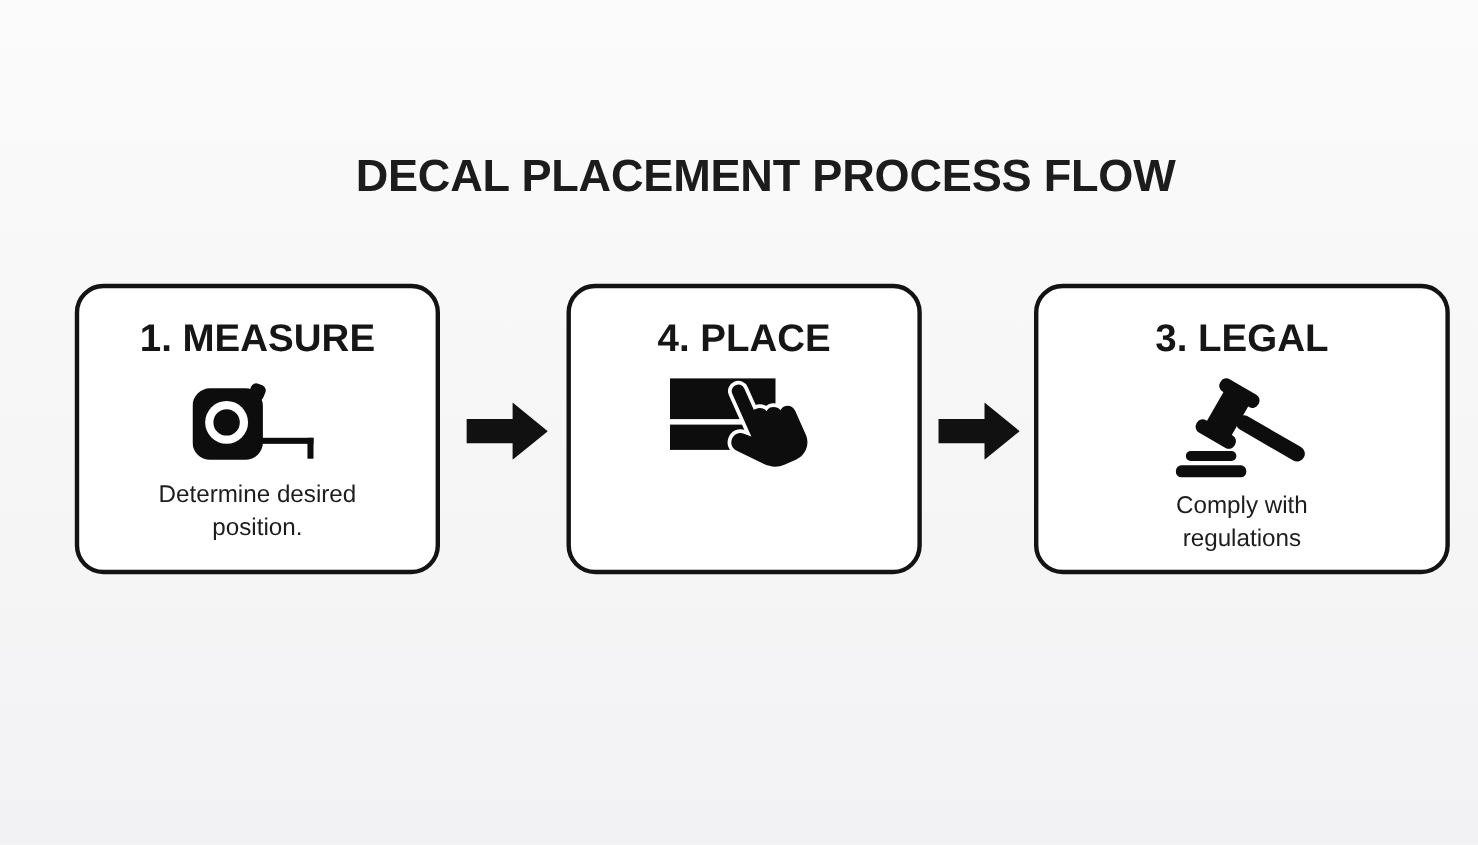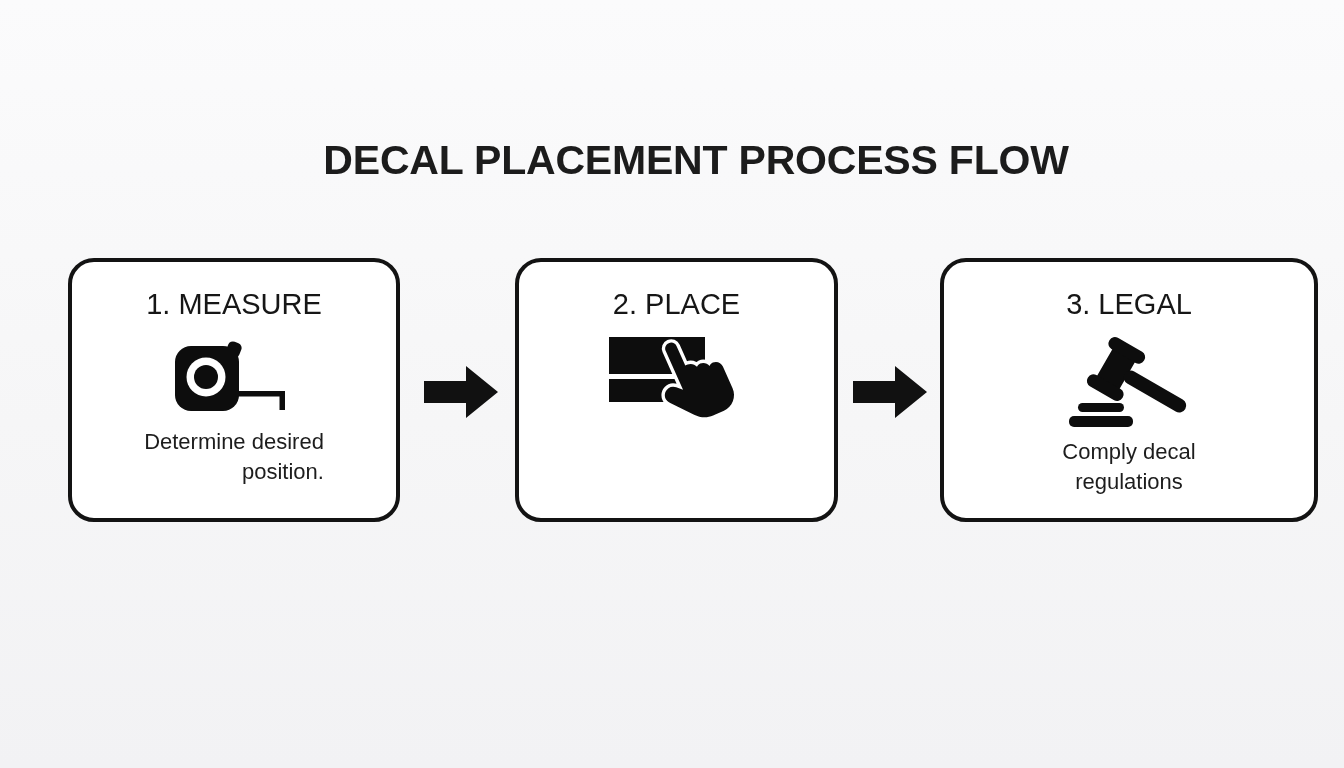--- a/index.html
+++ b/index.html
@@ -38,43 +38,43 @@
     box-sizing: border-box;
     display: flex;
     flex-direction: column;
     align-items: center;
   }
   .card-1 { left: 68px;  width: 332px; }
   .card-2 { left: 515px; width: 323px; }
   .card-3 { left: 940px; width: 378px; }
   .card-heading {
     margin-top: 26px;
-    font-size: 29px;
-    font-weight: normal;
+    font-size: 35px;
+    font-weight: bold;
     color: #161616;
     letter-spacing: 0px;
     white-space: nowrap;
     text-align: right;
   }
   .icon-slot {
     display: flex;
     align-items: flex-start;
     justify-content: center;
     margin-top: 12px;
   }
   .card-1 .icon-slot { margin-top: 20px; }
   .card-desc {
     font-size: 22px;
     color: #1d1d1d;
     text-align: center;
     white-space: pre-line;
     line-height: 1.38;
     margin-top: 10px;
   }
-  .card-1 .card-desc { margin-top: 14px; text-align: right; }
+  .card-1 .card-desc { margin-top: 14px; }
   .card-2 .card-desc { margin-top: 8px; }
   .arrow {
     position: absolute;
     top: 366px;
     width: 74px;
     height: 52px;
   }
   .arrow-1 { left: 424px; }
   .arrow-2 { left: 853px; }
   svg { display: block; }
@@ -102,21 +102,21 @@
 position.</div>
   </div>
 
   <div class="arrow arrow-1">
     <svg width="74" height="52" viewBox="0 0 74 52" xmlns="http://www.w3.org/2000/svg">
       <polygon points="0,15 42,15 42,0 74,26 42,52 42,37 0,37" fill="#111111"></polygon>
     </svg>
   </div>
 
   <div class="card card-2">
-    <div class="card-heading">2. PLACE</div>
+    <div class="card-heading">4. PLACE</div>
     <div class="icon-slot">
       <svg width="136" height="96" viewBox="0 0 136 96" xmlns="http://www.w3.org/2000/svg">
         <rect x="0" y="4" width="96" height="37" fill="#0d0d0d"></rect>
         <rect x="0" y="46" width="96" height="23" fill="#0d0d0d"></rect>
         <path d="M25,1 C21,1 18,4 18,8 L18,58 L12,52 C8,48 2,48 -2,52 C-6,56 -6,62 -2,66 L18,90 C23,96 30,100 38,100 L52,100 C63,100 72,91 72,80 L72,52 C72,47 68,43 63,43 C61,43 59,44 58,45 C57,41 53,38 49,38 C47,38 45,39 44,40 C43,36 39,33 35,33 L32,33 L32,8 C32,4 29,1 25,1 Z" transform="translate(40,18) rotate(-24) scale(0.85)" fill="#0d0d0d" stroke="#ffffff" stroke-width="8" paint-order="stroke" stroke-linejoin="round"></path>
       </svg>
     </div>
   </div>
 
   <div class="arrow arrow-2">
@@ -132,17 +132,17 @@
         <g transform="translate(54,36) rotate(30)">
           <rect x="-13" y="-24" width="26" height="48" rx="7"></rect>
           <rect x="-20" y="-28" width="40" height="13" rx="6"></rect>
           <rect x="-20" y="15" width="40" height="13" rx="6"></rect>
           <rect x="10" y="-7" width="70" height="14" rx="7"></rect>
         </g>
         <rect x="16" y="70" width="46" height="9" rx="4.5"></rect>
         <rect x="7" y="83" width="64" height="11" rx="5"></rect>
       </svg>
     </div>
-    <div class="card-desc">Comply decal
+    <div class="card-desc">Comply with
 regulations</div>
   </div>
 
 </div>
 
 </body></html>

